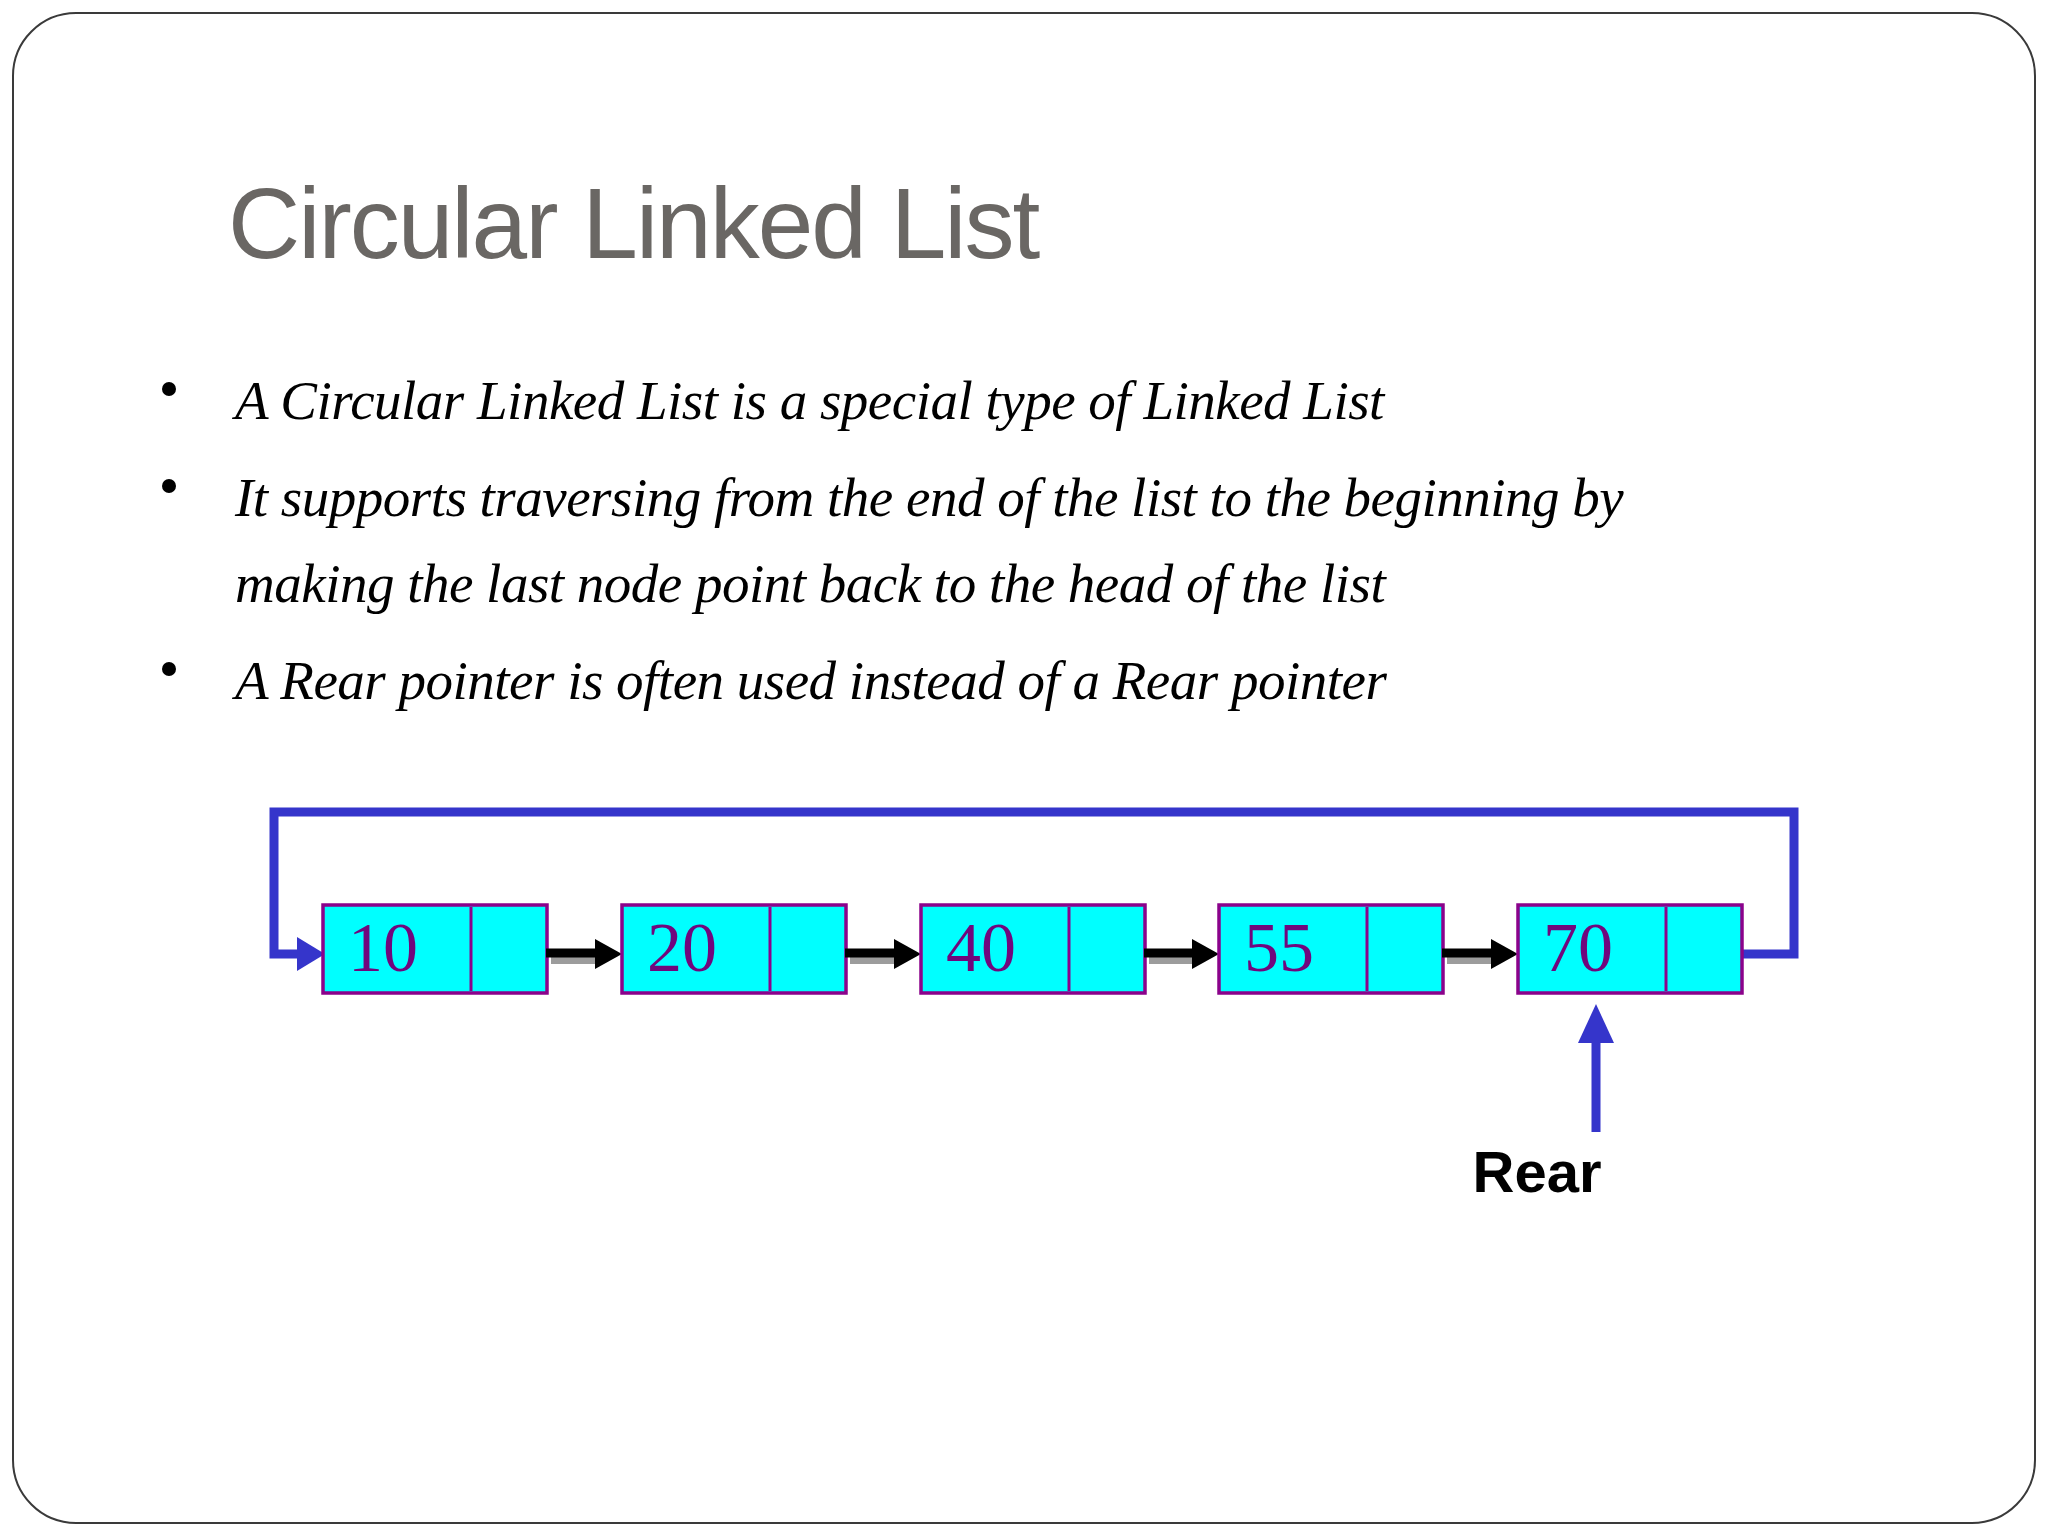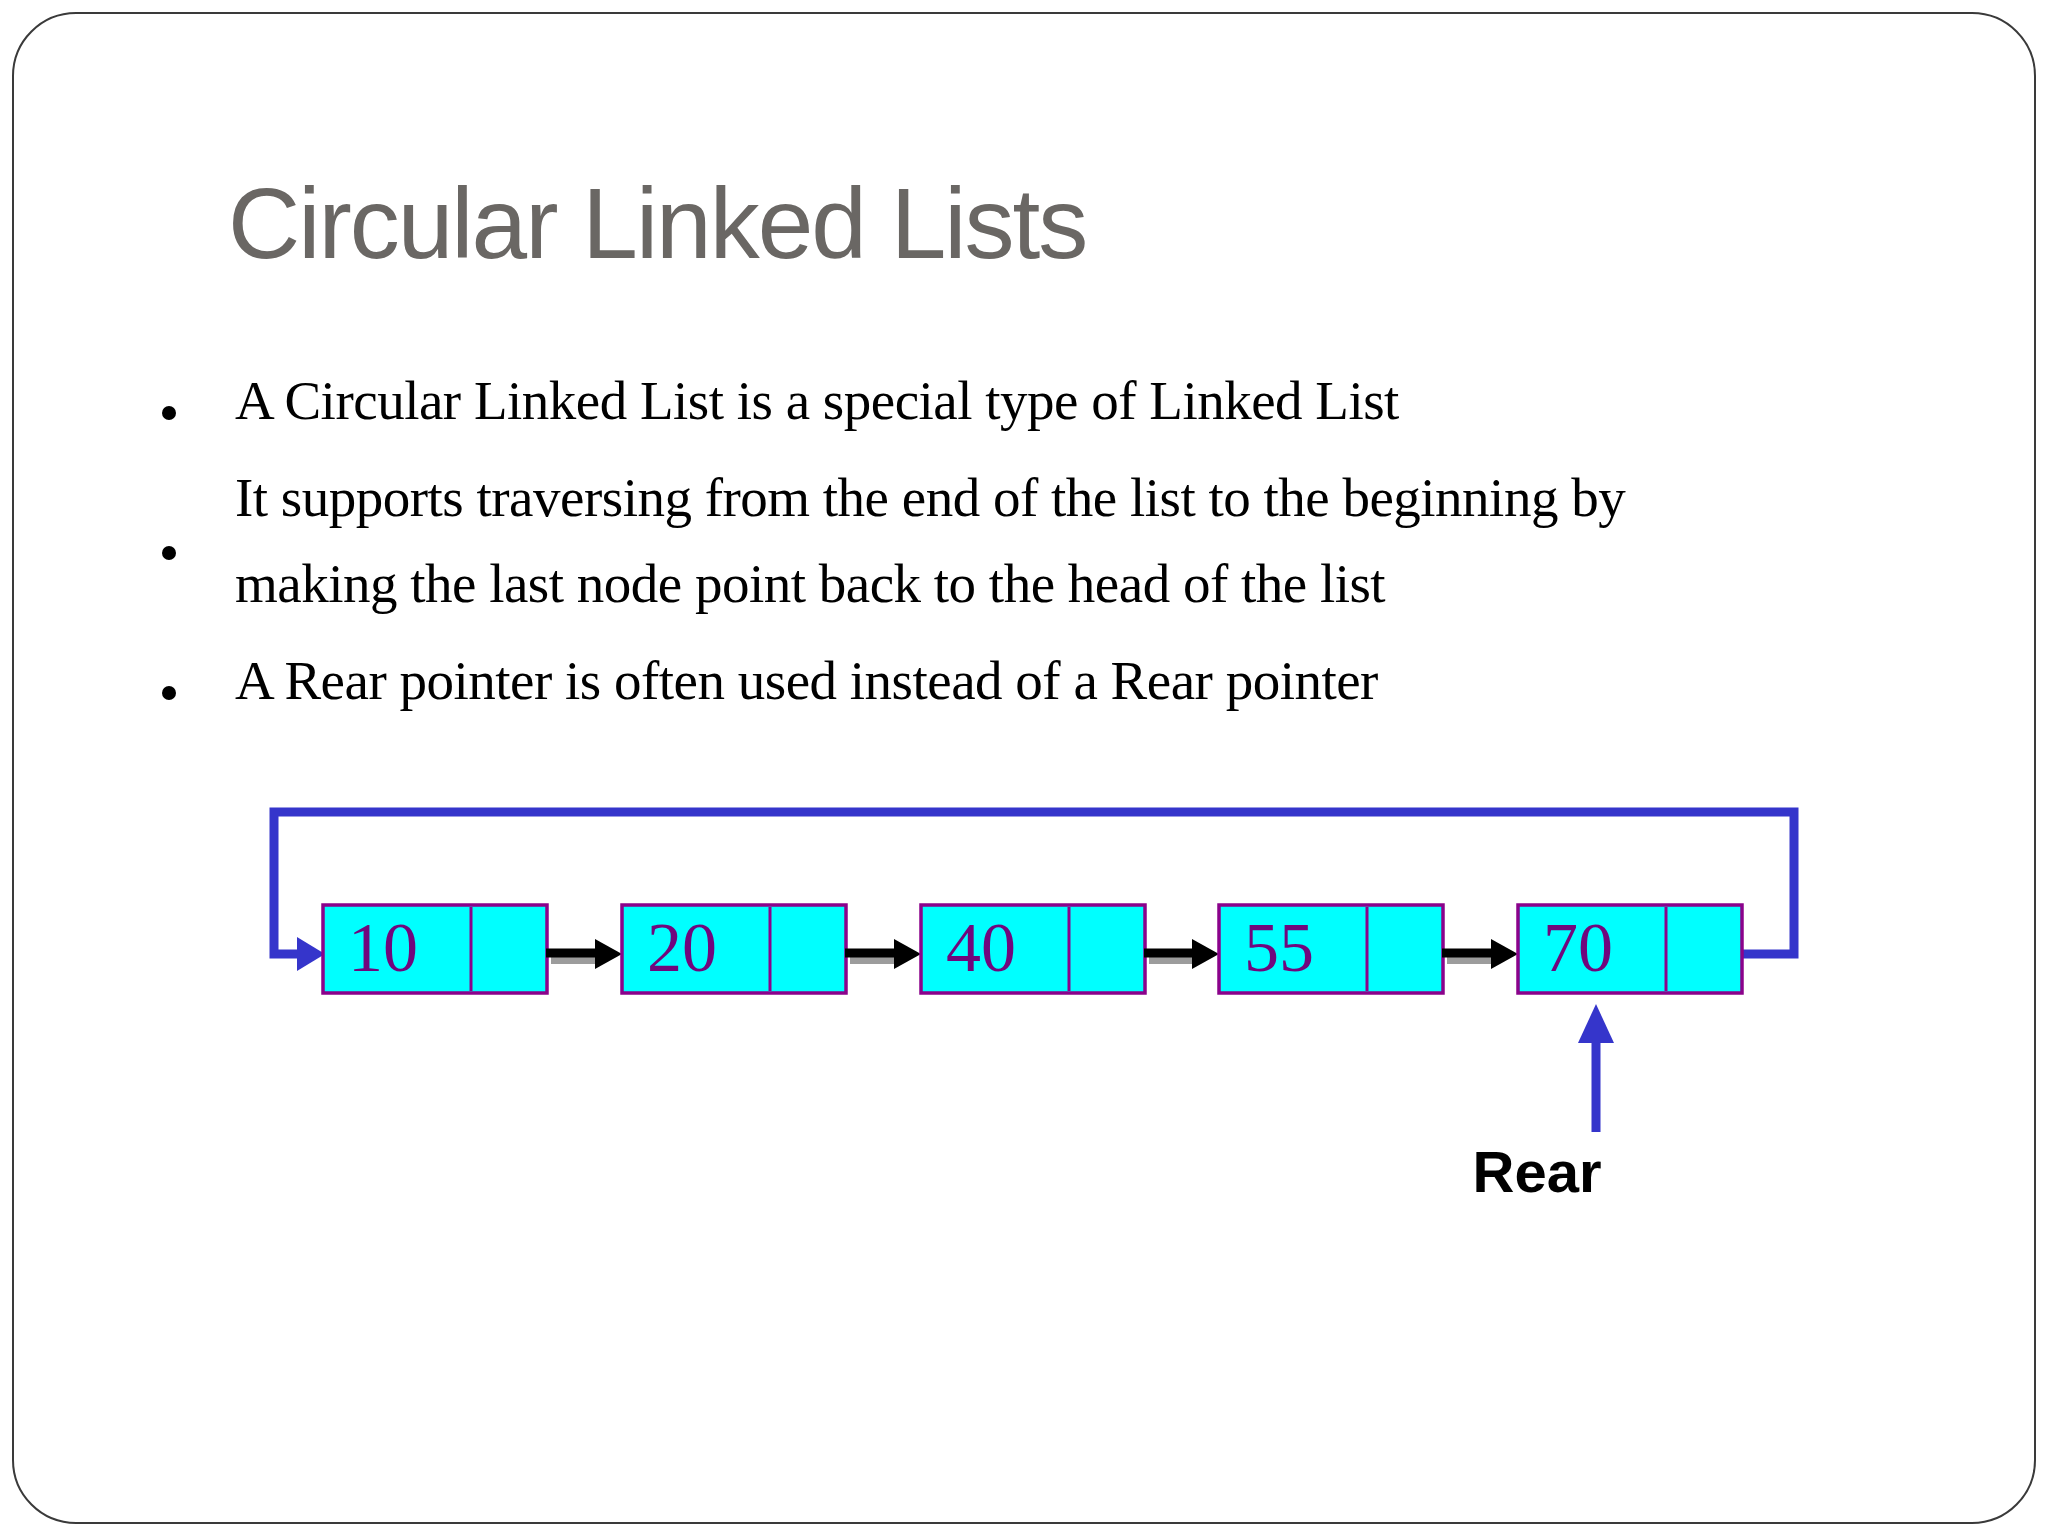--- a/index.html
+++ b/index.html
@@ -32,22 +32,23 @@
     white-space: nowrap;
   }
   .bullet-list {
     position: absolute;
     left: 150px;
     top: 358px;
     width: 1810px;
   }
   .bullet-item {
     display: flex;
-    align-items: center;
+    align-items: flex-start;
     margin-bottom: 11px;
+    font-style: italic;
   }
   .bullet-dot {
     flex: 0 0 auto;
     width: 14px;
     height: 14px;
     border-radius: 50%;
     background: #000000;
     margin-left: 12px;
     margin-top: 24px;
   }
@@ -111,21 +112,21 @@
     font-weight: bold;
     fill: #000000;
     text-anchor: middle;
   }
 </style>
 </head>
 <body>
 
 <div class="slide-frame"></div>
 
-<div class="slide-title">Circular Linked Lists</div>
+<div class="slide-title">Circular Linked List</div>
 
 <div class="bullet-list">
   <div class="bullet-item">
     <div class="bullet-dot"></div>
     <div class="bullet-text">A Circular Linked List is a special type of Linked List</div>
   </div>
   <div class="bullet-item">
     <div class="bullet-dot"></div>
     <div class="bullet-text">It supports traversing from the end of the list to the beginning by
 making the last node point back to the head of the list</div>

